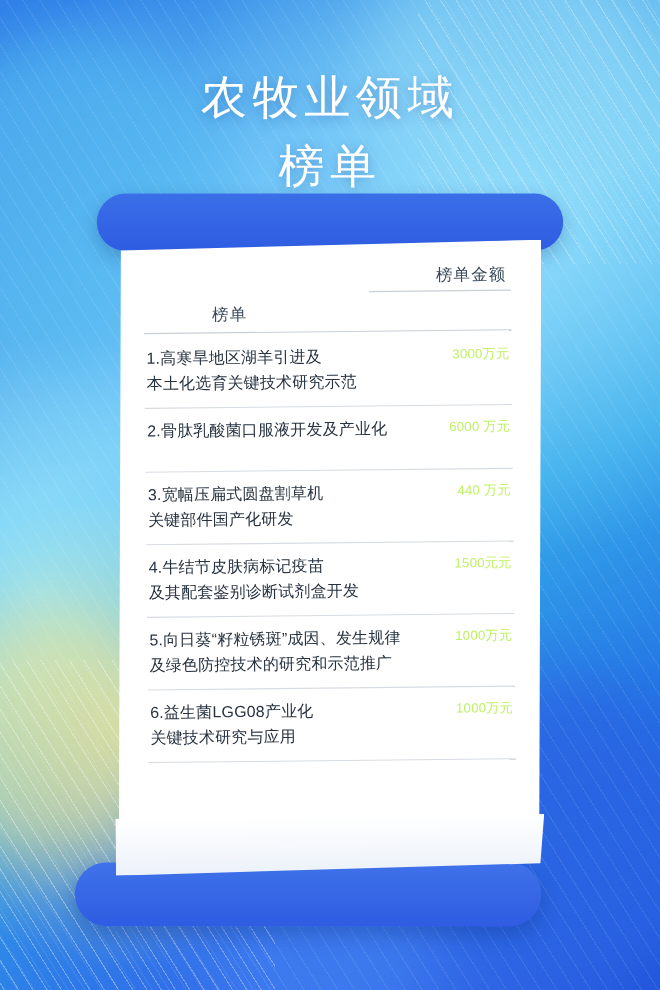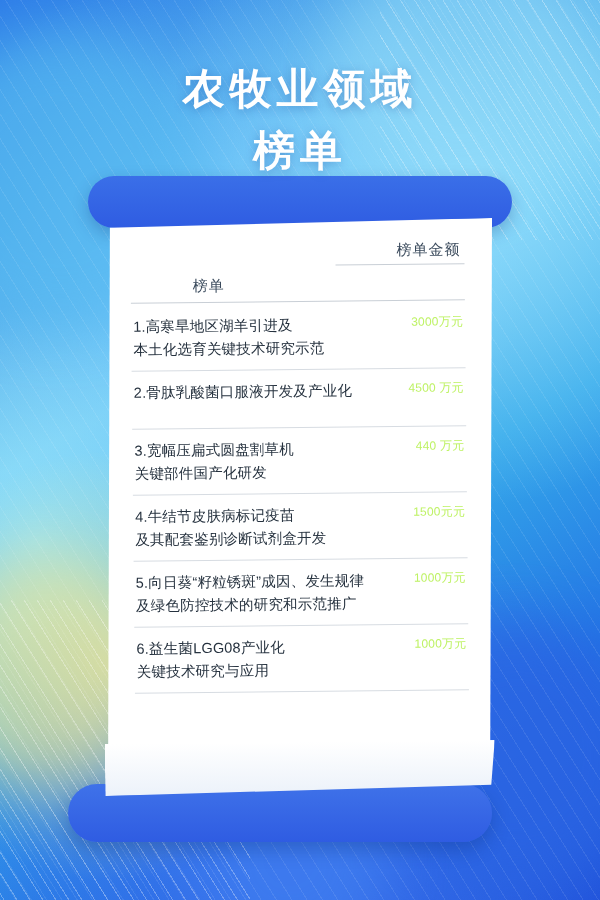--- a/index.html
+++ b/index.html
@@ -79,21 +79,21 @@
   
   .title-wrap {
     position: absolute;
     top: 58px;
     left: 0; right: 0;
     text-align: center;
     z-index: 6;
   }
   .title-line {
     font-size: 42px;
-    font-weight: bold;
+    font-weight: normal;
     color: #ffffff;
     letter-spacing: 5px;
     line-height: 62px;
     text-shadow: 0 2px 10px rgba(20,60,150,0.35);
   }
 
   
   .ribbon-top {
     position: absolute;
     left: 88px;
@@ -242,21 +242,21 @@
   <div class="list-head">榜单</div>
   <div class="head-rule"></div>
 
   <div id="rows">
       <div class="row">
         <div class="row-name">1.高寒旱地区湖羊引进及<br>本土化选育关键技术研究示范</div>
         <div class="row-amount">3000万元</div>
       </div>
       <div class="row">
         <div class="row-name">2.骨肽乳酸菌口服液开发及产业化</div>
-        <div class="row-amount">4500 万元</div>
+        <div class="row-amount">6000 万元</div>
       </div>
       <div class="row">
         <div class="row-name">3.宽幅压扁式圆盘割草机<br>关键部件国产化研发</div>
         <div class="row-amount">440 万元</div>
       </div>
       <div class="row">
         <div class="row-name">4.牛结节皮肤病标记疫苗<br>及其配套鉴别诊断试剂盒开发</div>
         <div class="row-amount">1500元元</div>
       </div>
       <div class="row">

